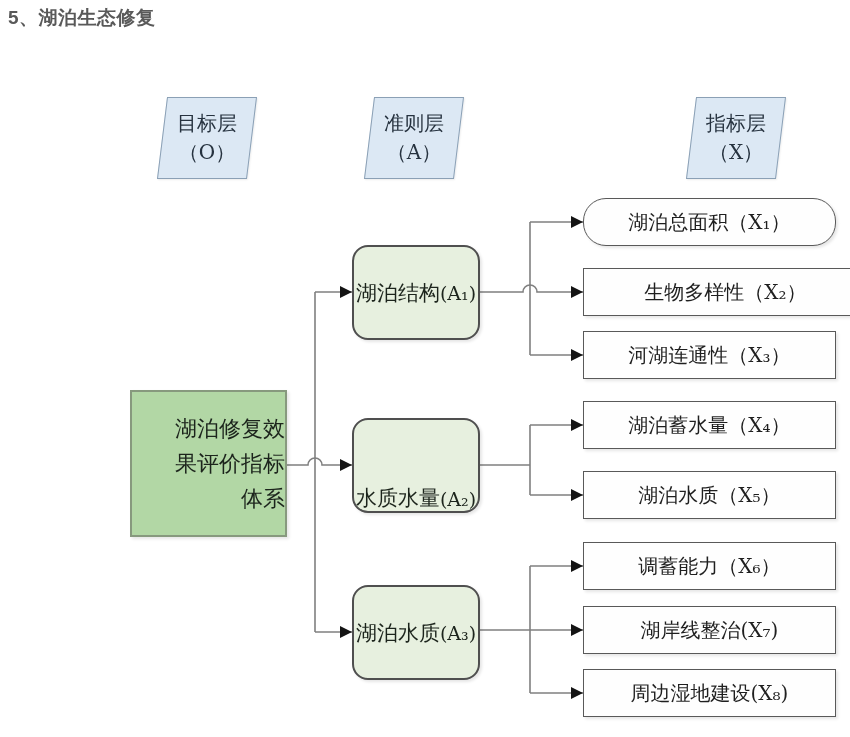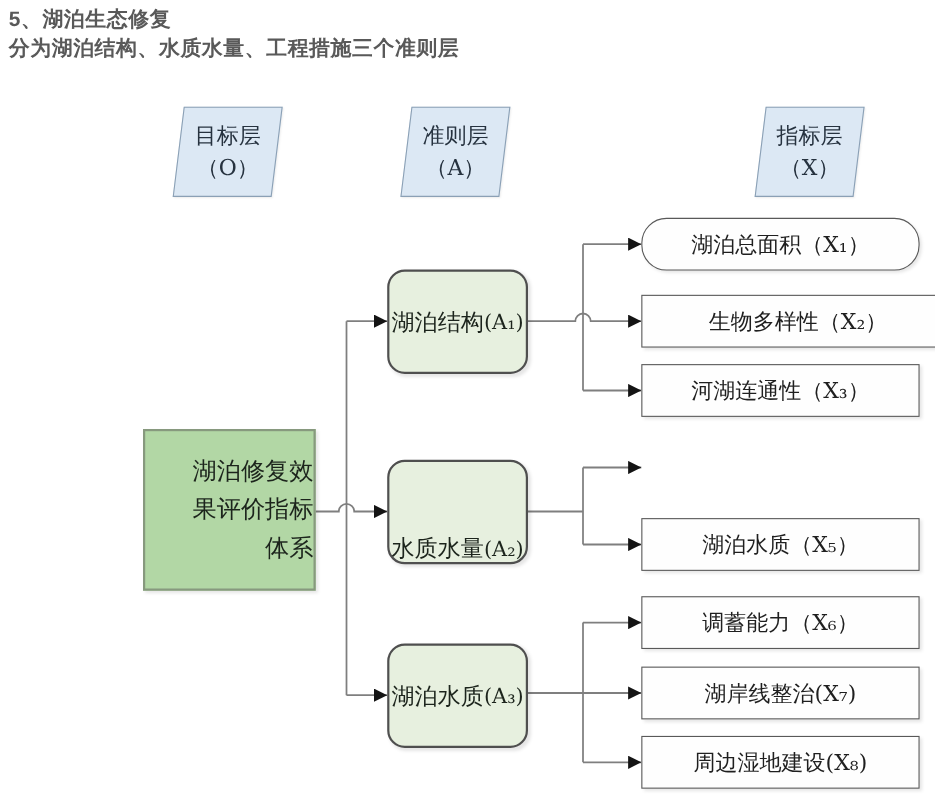--- a/index.html
+++ b/index.html
@@ -60,21 +60,20 @@
     font-size:20px;color:#1f1f1f;
     box-shadow:2px 2px 3px rgba(0,0,0,0.10);
   }
 </style>
 </head>
 <body>
 
 <div class="canvas">
 
   <div class="title">5、湖泊生态修复</div>
-  <div class="subtitle">分为湖泊结构、水质水量、工程措施三个准则层</div>
 
   <svg class="connectors" width="850" height="737" viewBox="0 0 850 737" aria-hidden="true">
     <defs>
       <marker id="arrow" markerUnits="userSpaceOnUse" markerWidth="14" markerHeight="12" refX="12" refY="6" orient="auto">
         <path class="arrow-head" d="M0,0 L12,6 L0,12 Z"></path>
       </marker>
     </defs>
 
     <g>
       <path class="connector-path" d="M315,292 V632"></path>
@@ -145,20 +144,23 @@
 
   <div class="ind" style="top:198px;border-radius:23px;">
     <span>湖泊总面积（X₁）</span>
   </div>
   <div class="ind" style="top:268px;padding-left:16px;">
     <span>生物多样性（X₂）</span>
   </div>
   <div class="ind" style="top:331px;">
     <span>河湖连通性（X₃）</span>
   </div>
+  <div class="ind" style="top:401px;">
+    <span>湖泊蓄水量（X₄）</span>
+  </div>
   <div class="ind" style="top:471px;">
     <span>湖泊水质（X₅）</span>
   </div>
   <div class="ind" style="top:542px;">
     <span>调蓄能力（X₆）</span>
   </div>
   <div class="ind" style="top:606px;">
     <span>湖岸线整治(X₇)</span>
   </div>
   <div class="ind" style="top:669px;">

